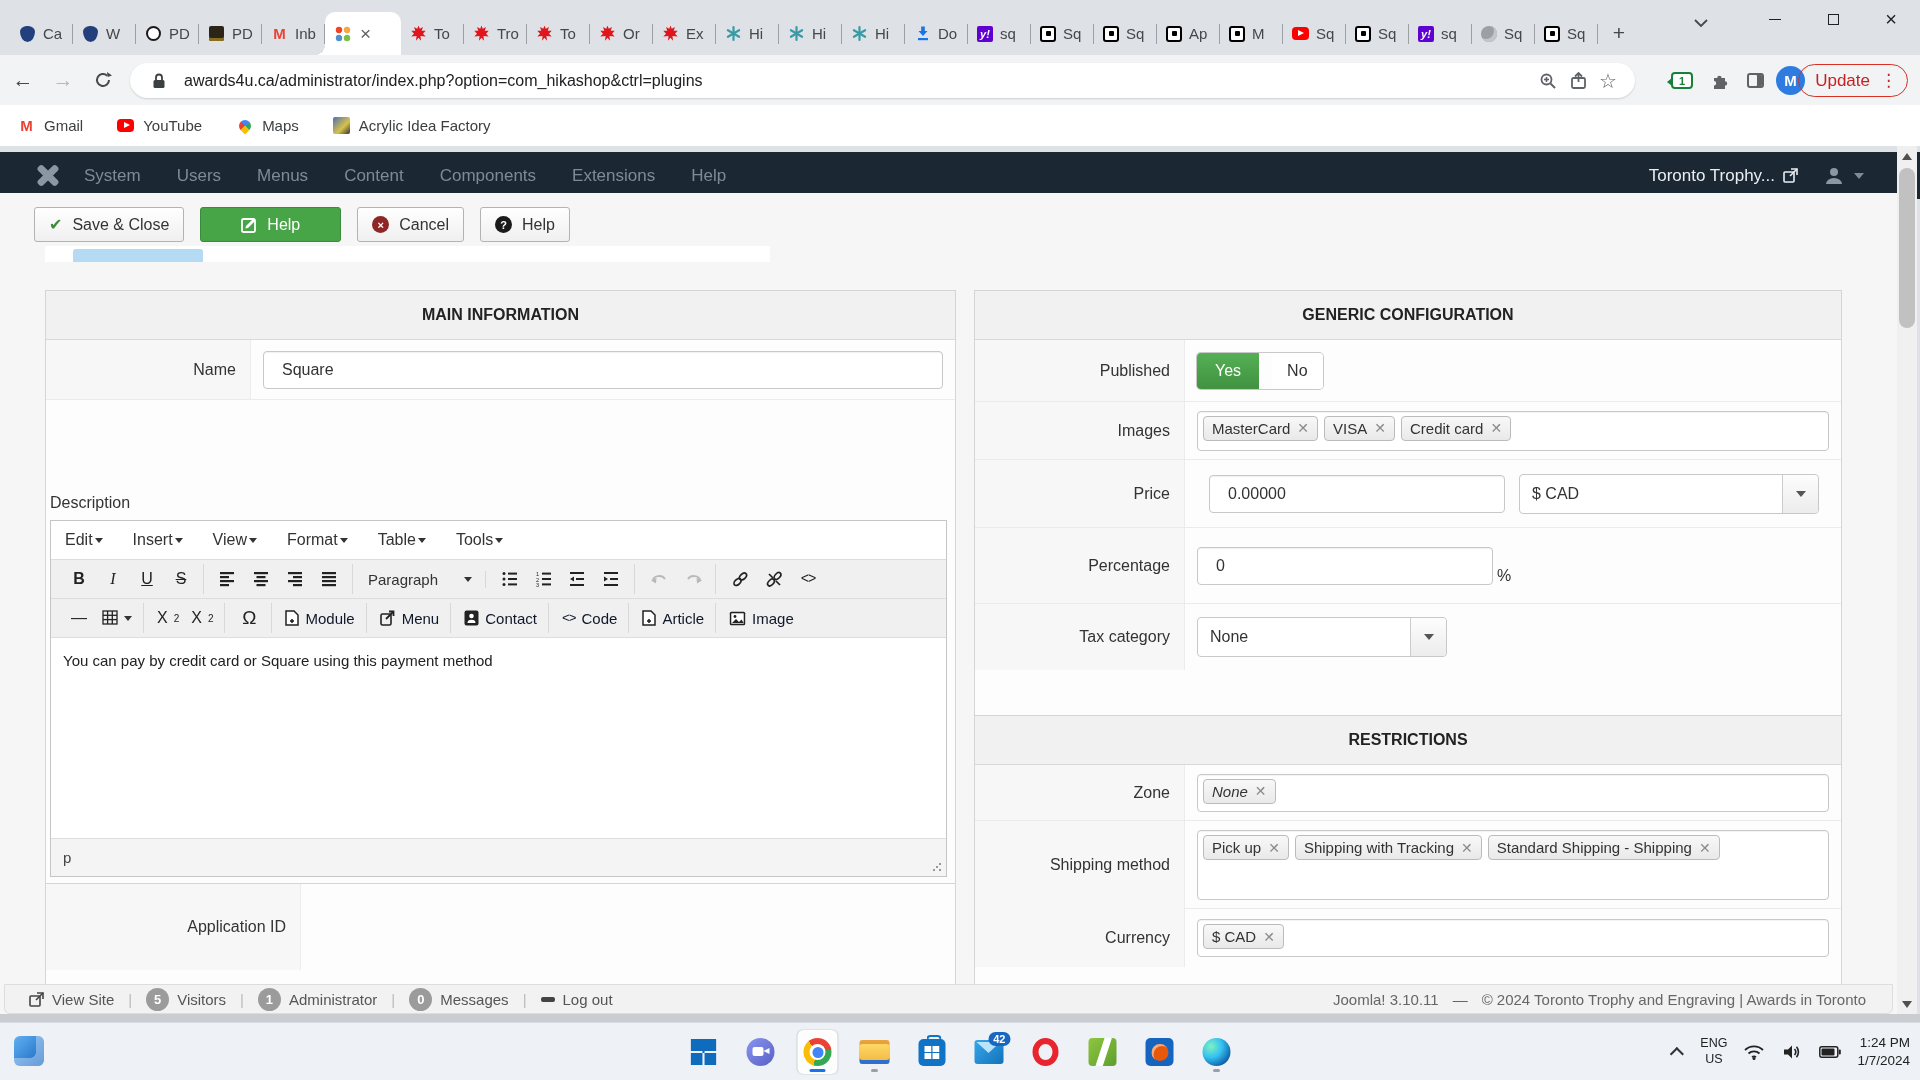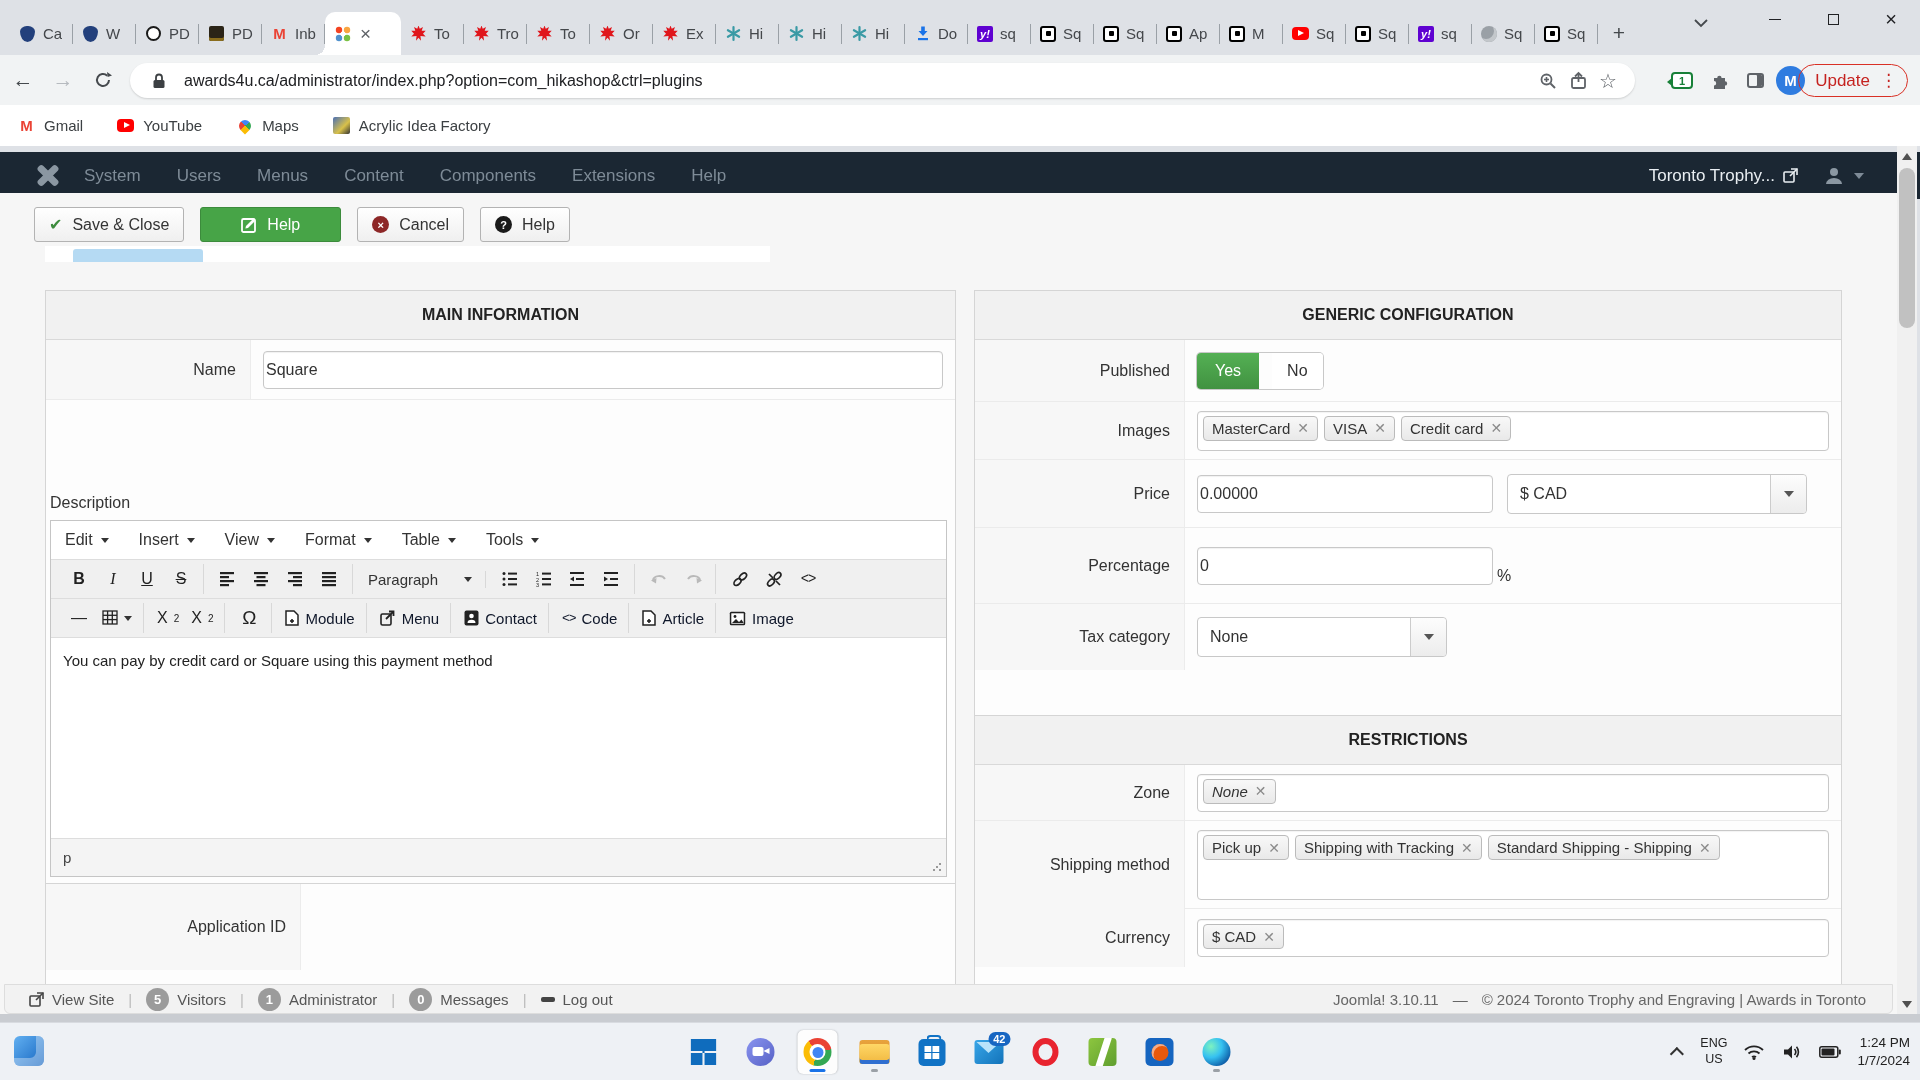--- a/index.html
+++ b/index.html
@@ -79,39 +79,39 @@
   .circ { width:17px; height:17px; border-radius:50%; color:#fff; font-size:11px; font-weight:bold; display:flex; align-items:center; justify-content:center; }
   .circ-red { background:#8d2727; } .circ-dark { background:#1a1a1a; }
   #subtab-strip { position:absolute; top:53px; left:45px; width:725px; height:16px; background:#fff; }
   #subtab-active { position:absolute; top:56px; left:73px; width:130px; height:13px; background:#b5daf3; border-radius:3px 3px 0 0; }
 
   .panel { position:absolute; background:#fdfdfd; border:1px solid #d5d5d5; }
   .phead { background:#f1f1f1; border-bottom:1px solid #d9d9d9; text-align:center; font-weight:bold; font-size:16px; color:#222; padding:15px 0; }
   .prow { display:flex; border-bottom:1px solid #ebebeb; align-items:center; }
   .plabel { flex:none; background:#f7f7f7; align-self:stretch; display:flex; align-items:center; justify-content:flex-end; padding-right:14px; font-size:16px; color:#333; border-right:1px solid #ececec; }
   .pctrl { flex:1; padding:9px 12px; display:flex; align-items:center; }
-  input.txt { border:1px solid #c8c8c8; border-radius:4px; height:38px; font-size:16px; color:#333; padding:0 2px; font-family:inherit; background:#fff; box-shadow:inset 0 1px 1px rgba(0,0,0,.06); }
+  input.txt { border:1px solid #c8c8c8; border-radius:4px; height:38px; font-size:16px; color:#333; padding:0 18px; font-family:inherit; background:#fff; box-shadow:inset 0 1px 1px rgba(0,0,0,.06); }
   .tagbox { border:1px solid #c8c8c8; border-radius:4px; background:#fff; padding:4px 5px; display:flex; gap:6px; flex-wrap:wrap; align-items:flex-start; box-shadow:inset 0 1px 1px rgba(0,0,0,.05); }
   .tag { background:linear-gradient(#f8f8f8,#e9e9e9); border:1px solid #bbb; border-radius:4px; padding:3px 8px; font-size:15px; color:#333; display:inline-flex; align-items:center; gap:7px; }
   .tag .x { color:#8a8a8a; font-weight:bold; font-size:14px; }
   .selectbox { border:1px solid #c8c8c8; border-radius:4px; background:#fff; height:40px; display:flex; align-items:center; font-size:16px; color:#333; position:relative; }
   .selectbox .sval { padding:0 12px; flex:1; }
   .selectbox .sarrow { width:36px; align-self:stretch; border-left:1px solid #ccc; background:linear-gradient(#fdfdfd,#ececec); border-radius:0 4px 4px 0; display:flex; align-items:center; justify-content:center; }
   .sarrow i { width:0; height:0; border-left:5px solid transparent; border-right:5px solid transparent; border-top:6px solid #555; }
 
   
   .toggle { display:inline-flex; border-radius:4px; box-shadow:0 0 0 1px #c8c8c8; overflow:hidden;gap:13px; }
   .tg-yes { background:linear-gradient(#54b054,#419241); color:#fff; font-size:16px; padding:9px 18px; }
   .tg-no { background:#fff; color:#333; font-size:16px; padding:9px 15px; }
 
   
   #desc-label { position:absolute; left:4px; top:203px; font-size:16px; color:#333; }
   #editor { position:absolute; left:4px; top:229px; width:897px; border:1px solid #c5c5c5; background:#fff; }
   #ed-menubar { display:flex; gap:30px; padding:10px 14px; border-bottom:1px solid #ddd; }
-  .ed-menu { font-size:16px; color:#333; display:flex; align-items:center; gap:8px; }
+  .ed-menu { font-size:16px; color:#333; display:flex; align-items:center; gap:2px; }
   .ed-menu i { width:0; height:0; border-left:4px solid transparent; border-right:4px solid transparent; border-top:5px solid #333; }
   .ed-tb { background:#f0f0f0; display:flex; align-items:center; padding:4px 6px; gap:2px; border-bottom:1px solid #ddd; }
   .ed-grp { display:flex; align-items:center; padding:0 7px; border-right:1px solid #d8d8d8; gap:4px; }
   .ed-grp:last-child { border-right:none; }
   .edb { min-width:30px; height:30px; display:flex; align-items:center; justify-content:center; font-size:16px; color:#222; gap:6px; padding:0 4px; border-radius:3px; }
   .edb.lbl { font-size:15px; color:#0f172a; }
   .edb svg { display:block; }
   #para-dd { display:flex; align-items:center; gap:26px; font-size:15px; color:#333; padding:0 6px; }
   #para-dd i { width:0; height:0; border-left:4px solid transparent; border-right:4px solid transparent; border-top:5px solid #333; }
   #ed-body { height:200px; padding:14px 12px; font-size:15px; color:#222; }
@@ -814,21 +814,21 @@
             <span class="tag">
               <span>Credit card</span>
               <span class="x">✕</span>
             </span>
           </div>
       </div>
     </div>
     <div class="prow" style="height:68px;">
       <div class="plabel" style="width:210px;">Price</div>
       <div class="pctrl" style="gap:14px;">
-        <input class="txt" style="width: 296px;" value="0.00000">
+        <input class="txt" style="width: 296px; margin-left: 12px;" value="0.00000">
         <span class="selectbox" style="width:300px;">
           <span class="sval">$ CAD</span>
           <span class="sarrow">
               <i></i>
             </span>
         </span>
       </div>
     </div>
     <div class="prow" style="height:76px;">
       <div class="plabel" style="width:210px;">Percentage</div>

